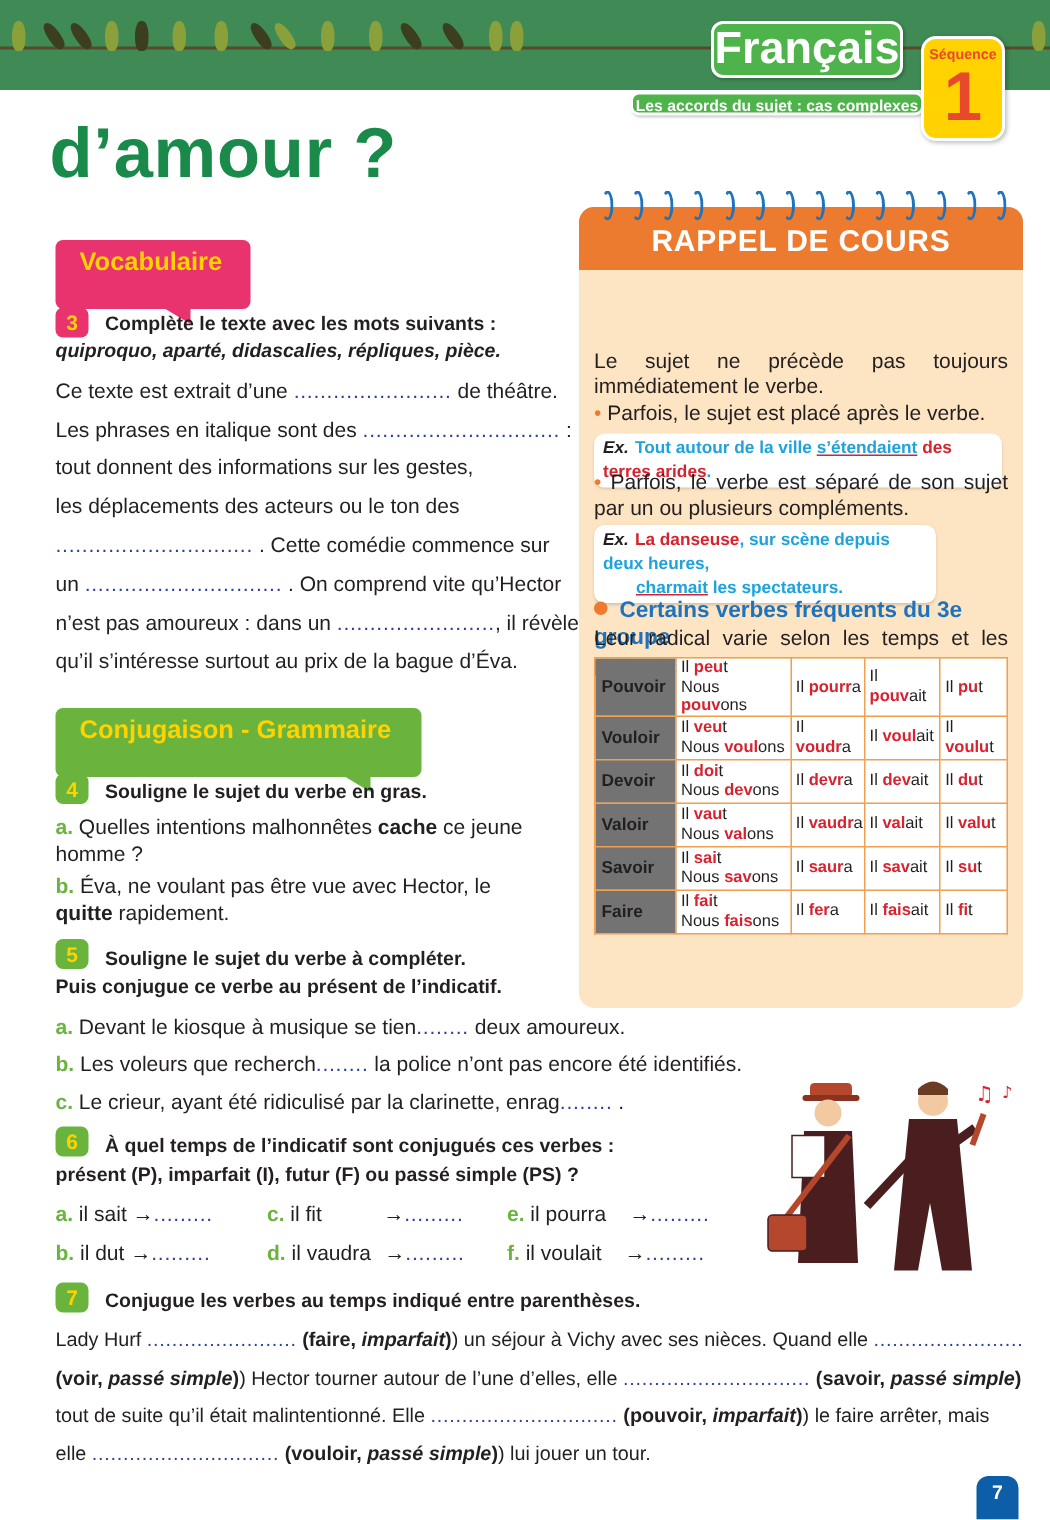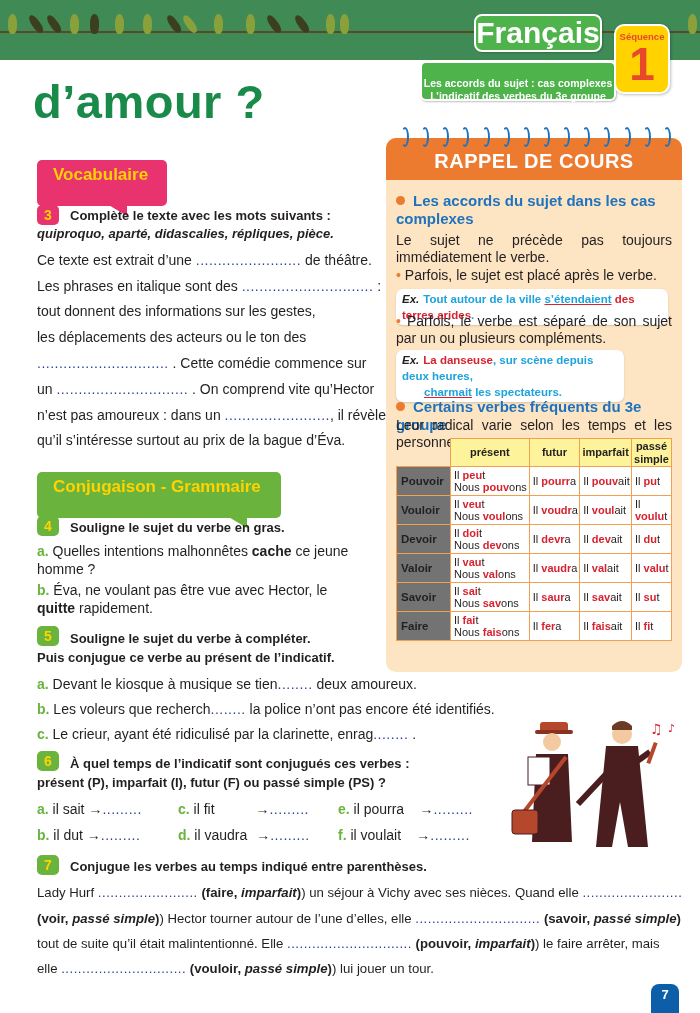--- a/index.html
+++ b/index.html
@@ -9,21 +9,21 @@
   
   .banner { position: absolute; left: 0; top: 0; width: 700px; height: 60px; background: #3f8a55; overflow: hidden; }
   .wire { position: absolute; left: 0; top: 31px; width: 700px; height: 2px; background: #5a4a2a; }
   .bird { position: absolute; top: 14px; width: 9px; height: 20px; border-radius: 45% 45% 40% 40%; background: #8aa03a; }
   .bird.dark { background: #3b3f1f; }
   .bird.tilt { transform: rotate(-35deg); width: 8px; }
 
   .title-main { position: absolute; left: 33px; top: 74px; font-size: 47px; font-weight: bold; color: #1a8a4a; letter-spacing: 0.5px; }
 
   .francais-box { position: absolute; left: 474px; top: 14px; width: 128px; height: 38px; background: #4db34a; border: 2px solid #ffffff; border-radius: 8px; color: #ffffff; font-size: 30px; font-weight: bold; text-align: center; line-height: 33px; box-shadow: 1px 1px 2px rgba(0,0,0,0.2); }
-  .subtitle-box { position: absolute; left: 420px; top: 61px; width: 196px; height: 40px; background: #4db34a; border: 2px solid #ffffff; border-radius: 6px; color: #ffffff; font-size: 10.5px; font-weight: bold; text-align: center; line-height: 13px; padding-top: 14px; box-shadow: 1px 1px 2px rgba(0,0,0,0.25); }
+  .subtitle-box { position: absolute; left: 420px; top: 61px; width: 196px; height: 16px; background: #4db34a; border: 2px solid #ffffff; border-radius: 6px; color: #ffffff; font-size: 10.5px; font-weight: bold; text-align: center; line-height: 13px; padding-top: 2px; box-shadow: 1px 1px 2px rgba(0,0,0,0.25); }
   .seq-box { position: absolute; left: 614px; top: 24px; width: 56px; height: 70px; background: #ffd200; border: 2px solid #ffffff; border-radius: 10px; text-align: center; box-shadow: 1px 1px 3px rgba(0,0,0,0.25); }
   .seq-label { display: block; font-size: 9.5px; color: #e8482c; font-weight: bold; margin-top: 5px; }
   .seq-num { display: block; font-size: 46px; color: #e8482c; font-weight: bold; line-height: 44px; }
 
   
   .bubble { position: absolute; height: 46px; border-radius: 5px; color: #ffd200; font-weight: bold; font-size: 17px; line-height: 29px; padding-left: 16px; }
   .bubble::after { content: ""; position: absolute; bottom: -10px; width: 0; height: 0; border-top: 12px solid transparent; }
   .bubble.pink { left: 37px; top: 160px; width: 130px; background: #e8336f; }
   .bubble.pink::after { left: 70px; border-top-color: #e8336f; border-left: 20px solid transparent; }
   .bubble.green { left: 37px; top: 472px; width: 244px; background: #6ab43e; }
@@ -219,24 +219,20 @@
     <div class="ring"></div>
     <div class="ring"></div>
     <div class="ring"></div>
     <div class="ring"></div>
     <div class="ring"></div>
     <div class="ring"></div>
     <div class="ring"></div>
     <div class="ring"></div>
   </div>
 
-  <div class="card-h2" style="top:54px">
-    <span class="bullet-dot"></span><span>Les accords du sujet dans les cas</span><br>
-    <span>complexes</span>
-  </div>
   <div class="card-p" style="top:94px">Le sujet ne précède pas toujours immédiatement le verbe.</div>
   <div class="card-p" style="top:129px">
     <span class="or">•</span> <span>Parfois, le sujet est placé après le verbe.</span>
   </div>
   <div class="exbox" style="top:151px;width:272px">
     <span class="exlbl">Ex.</span><span class="blu">Tout autour de la ville </span><span class="blu uline">s’étendaient</span><span class="red"> des terres arides</span><span class="blu">.</span>
   </div>
   <div class="card-p" style="top:175px">
     <span class="or">•</span> <span>Parfois, le verbe est séparé de son sujet par un ou plusieurs compléments.</span>
   </div>
@@ -245,27 +241,20 @@
     <span style="padding-left:22px" class="blu uline">charmait</span><span class="blu"> les spectateurs.</span>
   </div>
 
   <div class="card-h2" style="top:260px">
     <span class="bullet-dot"></span><span>Certains verbes fréquents du 3e groupe</span>
   </div>
   <div class="card-p" style="top:279px">Leur radical varie selon les temps et les personnes.</div>
 
   <table class="conj" id="conj-table">
     <thead>
-      <tr>
-        <th class="empty"></th>
-        <th style="height:28px">présent</th>
-        <th>futur</th>
-        <th>imparfait</th>
-        <th style="width:40px">passé simple</th>
-      </tr>
     </thead>
     <tbody id="conj-body">
         <tr>
           <td class="v">Pouvoir</td>
           <td class="c"><span><span>Il </span><span class="r">peu</span><span>t</span></span><br><span><span>Nous </span><span class="r">pouv</span><span>ons</span></span></td>
           <td class="c"><span><span>Il </span><span class="r">pourr</span><span>a</span></span></td>
           <td class="c"><span><span>Il </span><span class="r">pouv</span><span>ait</span></span></td>
           <td class="c"><span><span>Il </span><span class="r">pu</span><span>t</span></span></td>
         </tr>
         <tr>

